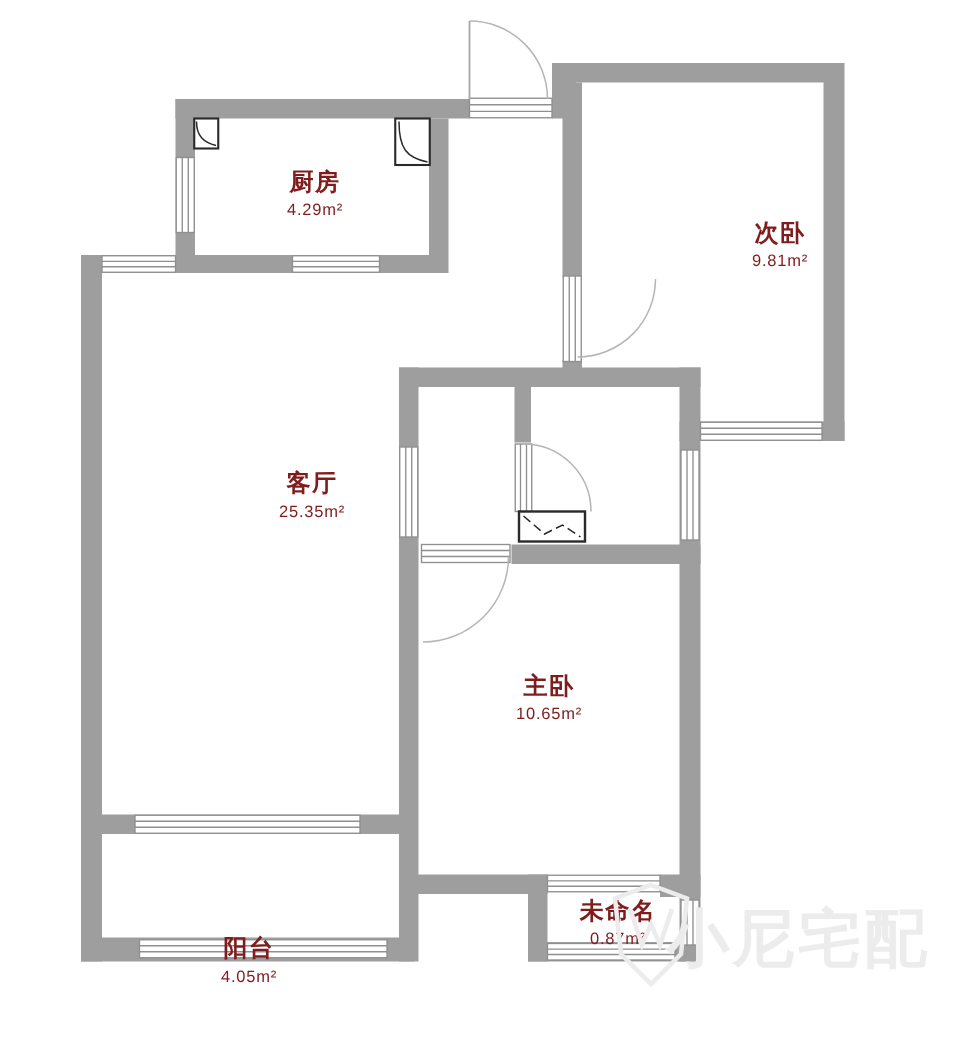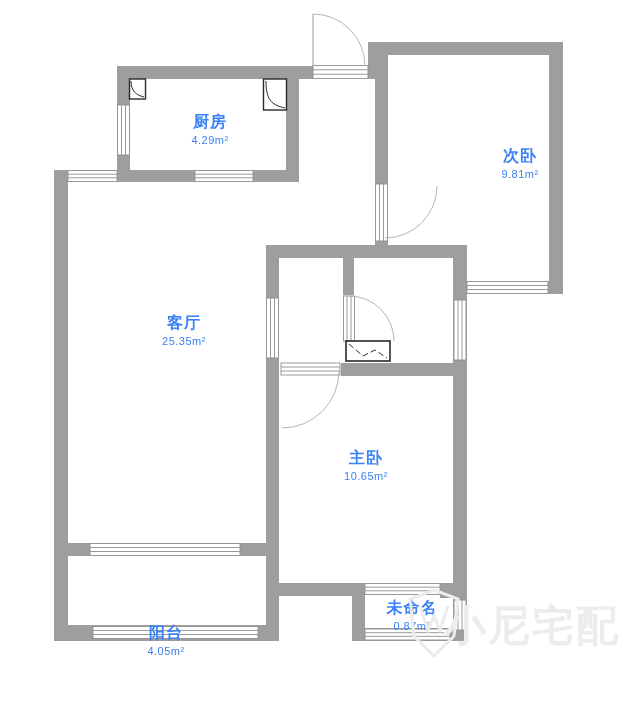--- a/index.html
+++ b/index.html
@@ -3,27 +3,27 @@
 <meta charset="utf-8">
 <style>
   html,body{margin:0;padding:0;background:#ffffff;}
   #stage{
     position:relative;width:640px;height:709px;background:#ffffff;overflow:hidden;
     font-family:"Liberation Sans","DejaVu Sans",sans-serif;
   }
   #plan-svg{position:absolute;left:0;top:0;}
   .room-label{
     position:absolute;transform:translate(-50%,-50%);
-    text-align:center;color:#3b82f6;white-space:nowrap;line-height:1.3;
+    text-align:center;color:#7f1d1d;white-space:nowrap;line-height:1.3;
   }
   .room-label .rname{display:block;font-size:16px;font-weight:600;letter-spacing:1px;}
   .room-label .rarea{display:block;font-size:11px;font-weight:400;letter-spacing:0.5px;}
   .lbl-kitchen{left:210px;top:130px;}
   .lbl-second-bedroom{left:472px;top:164px;margin-left:48px;}
-  .lbl-living-room{left:184px;top:331px;}
+  .lbl-living-room{left:208px;top:331px;}
   .lbl-corridor{left:312px;top:315px;}
   .lbl-bathroom{left:403px;top:315px;}
   .lbl-master-bedroom{left:366px;top:466px;}
   .lbl-balcony{left:166px;top:595px;margin-top:46px;}
   .lbl-unnamed{left:412px;top:616px;}
   #watermark{
     position:absolute;left:444px;top:598px;width:200px;
     font-size:42px;font-weight:700;letter-spacing:2px;color:#ececec;
     white-space:nowrap;user-select:none;
   }

